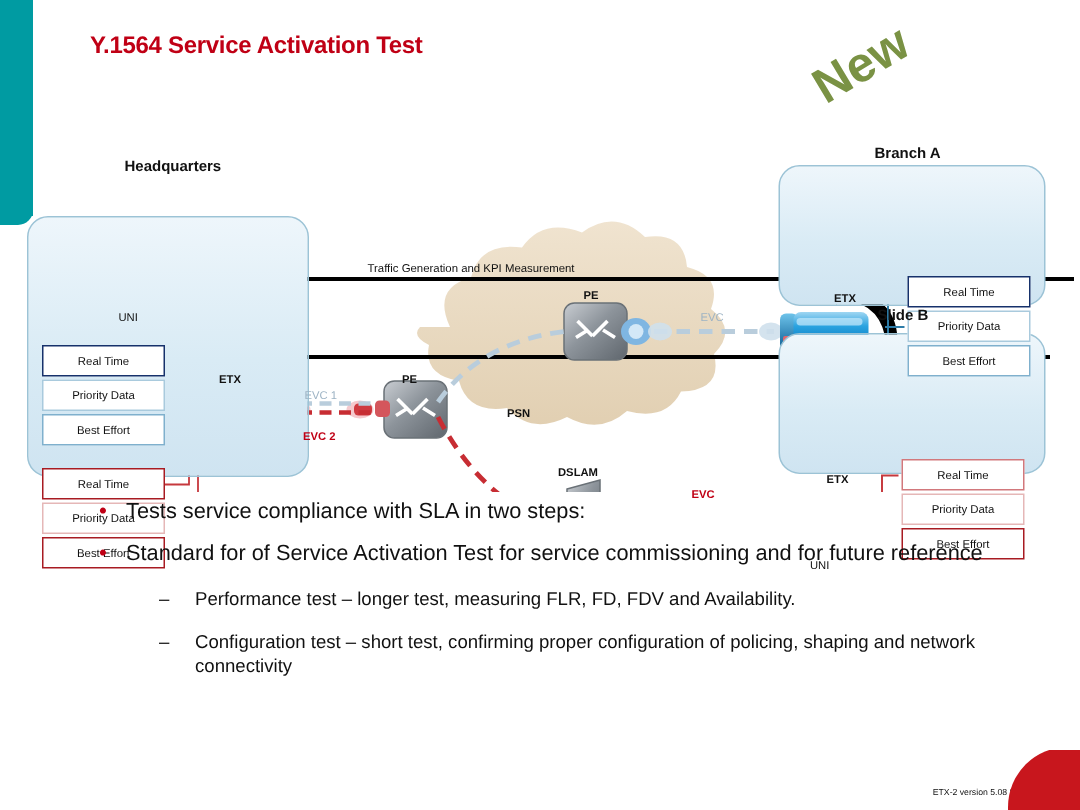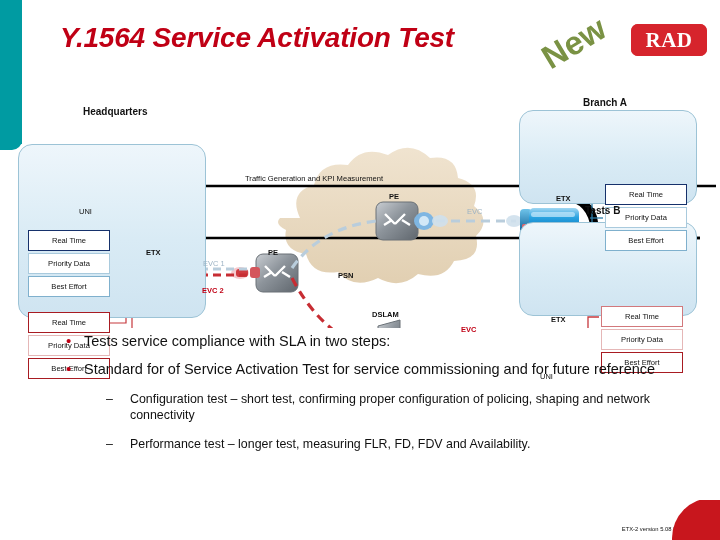--- a/index.html
+++ b/index.html
@@ -10,21 +10,21 @@
   .slide{position:absolute;inset:0;background:#fff;}
 
   
   .teal-bar{position:absolute;left:0;top:0;width:22px;height:144px;background:#009ba2;}
   .teal-bar:after{content:"";position:absolute;left:0;bottom:-6px;width:22px;height:12px;
     background:#009ba2;border-bottom-right-radius:10px;}
 
   
   .title{
     position:absolute;left:60px;top:22px;width:470px;
-    font-size:28px;font-weight:bold;color:#c00015;letter-spacing:-0.2px;font-style:italic;
+    font-size:16px;font-weight:bold;color:#c00015;letter-spacing:-0.2px;
   }
 
   
   .new-stamp{
     position:absolute;left:524px;top:14px;width:100px;height:58px;
     display:flex;align-items:center;justify-content:center;
   }
   .new-stamp span{
     font-size:33px;font-weight:bold;color:#7a9244;
     transform:rotate(-31deg);display:inline-block;letter-spacing:0px;
@@ -138,23 +138,20 @@
 <div class="slide">
 
   <div class="teal-bar"></div>
 
   <div class="title">Y.1564 Service Activation Test</div>
 
   <div class="new-stamp">
     <span>New</span>
   </div>
 
-  <div class="rad-logo">
-    <span>RAD</span>
-  </div>
 
   <div class="diagram">
 
     <svg class="svg-layer" viewBox="0 0 720 250">
       <defs>
         <linearGradient id="etxg" x1="0" y1="0" x2="0" y2="1">
           <stop offset="0%" stop-color="#9fd6f2"></stop>
           <stop offset="35%" stop-color="#2aa3e0"></stop>
           <stop offset="70%" stop-color="#1183c8"></stop>
           <stop offset="100%" stop-color="#0d5f96"></stop>
@@ -307,43 +304,43 @@
     <div class="cos blue-strong" id="a-1">Real Time</div>
     <div class="cos blue-soft" id="a-2">Priority Data</div>
     <div class="cos blue-mid" id="a-3">Best Effort</div>
 
     <div class="cos red-mid" id="b-1">Real Time</div>
     <div class="cos red-soft" id="b-2">Priority Data</div>
     <div class="cos red-strong" id="b-3">Best Effort</div>
 
     <div class="site-label" id="lbl-hq">Headquarters</div>
     <div class="site-label" id="lbl-a">Branch A</div>
-    <div class="site-label" id="lbl-b">Tests B</div>
+    <div class="site-label" id="lbl-b">Slide B</div>
 
     <div class="dlabel" id="lbl-traffic">Traffic Generation and KPI Measurement</div>
     <div class="dlabel" id="lbl-uni-hq">UNI</div>
     <div class="dlabel bold" id="lbl-etx-hq">ETX</div>
     <div class="dlabel gray" id="lbl-evc1">EVC 1</div>
     <div class="dlabel red" id="lbl-evc2">EVC 2</div>
     <div class="dlabel bold" id="lbl-pe1">PE</div>
     <div class="dlabel bold" id="lbl-pe2">PE</div>
     <div class="dlabel bold" id="lbl-psn">PSN</div>
     <div class="dlabel bold" id="lbl-dslam">DSLAM</div>
     <div class="dlabel gray" id="lbl-evc-a">EVC</div>
     <div class="dlabel red" id="lbl-evc-b">EVC</div>
     <div class="dlabel bold" id="lbl-etx-a">ETX</div>
     <div class="dlabel bold" id="lbl-etx-b">ETX</div>
     <div class="dlabel" id="lbl-uni-b">UNI</div>
   </div>
 
   <div class="bullets">
     <div class="b1">Tests service compliance with SLA in two steps:</div>
     <div class="b1">Standard for of Service Activation Test for service commissioning and for future reference</div>
+    <div class="b2">Performance test – longer test, measuring FLR, FD, FDV and Availability.</div>
     <div class="b2">Configuration test – short test, confirming proper configuration of policing, shaping and network connectivity</div>
-    <div class="b2">Performance test – longer test, measuring FLR, FD, FDV and Availability.</div>
   </div>
 
   <div class="footer-text">ETX-2 version 5.08 Slide 21</div>
   <div class="footer-corner">
       <i></i>
     </div>
 
 </div>
 
 </body></html>

